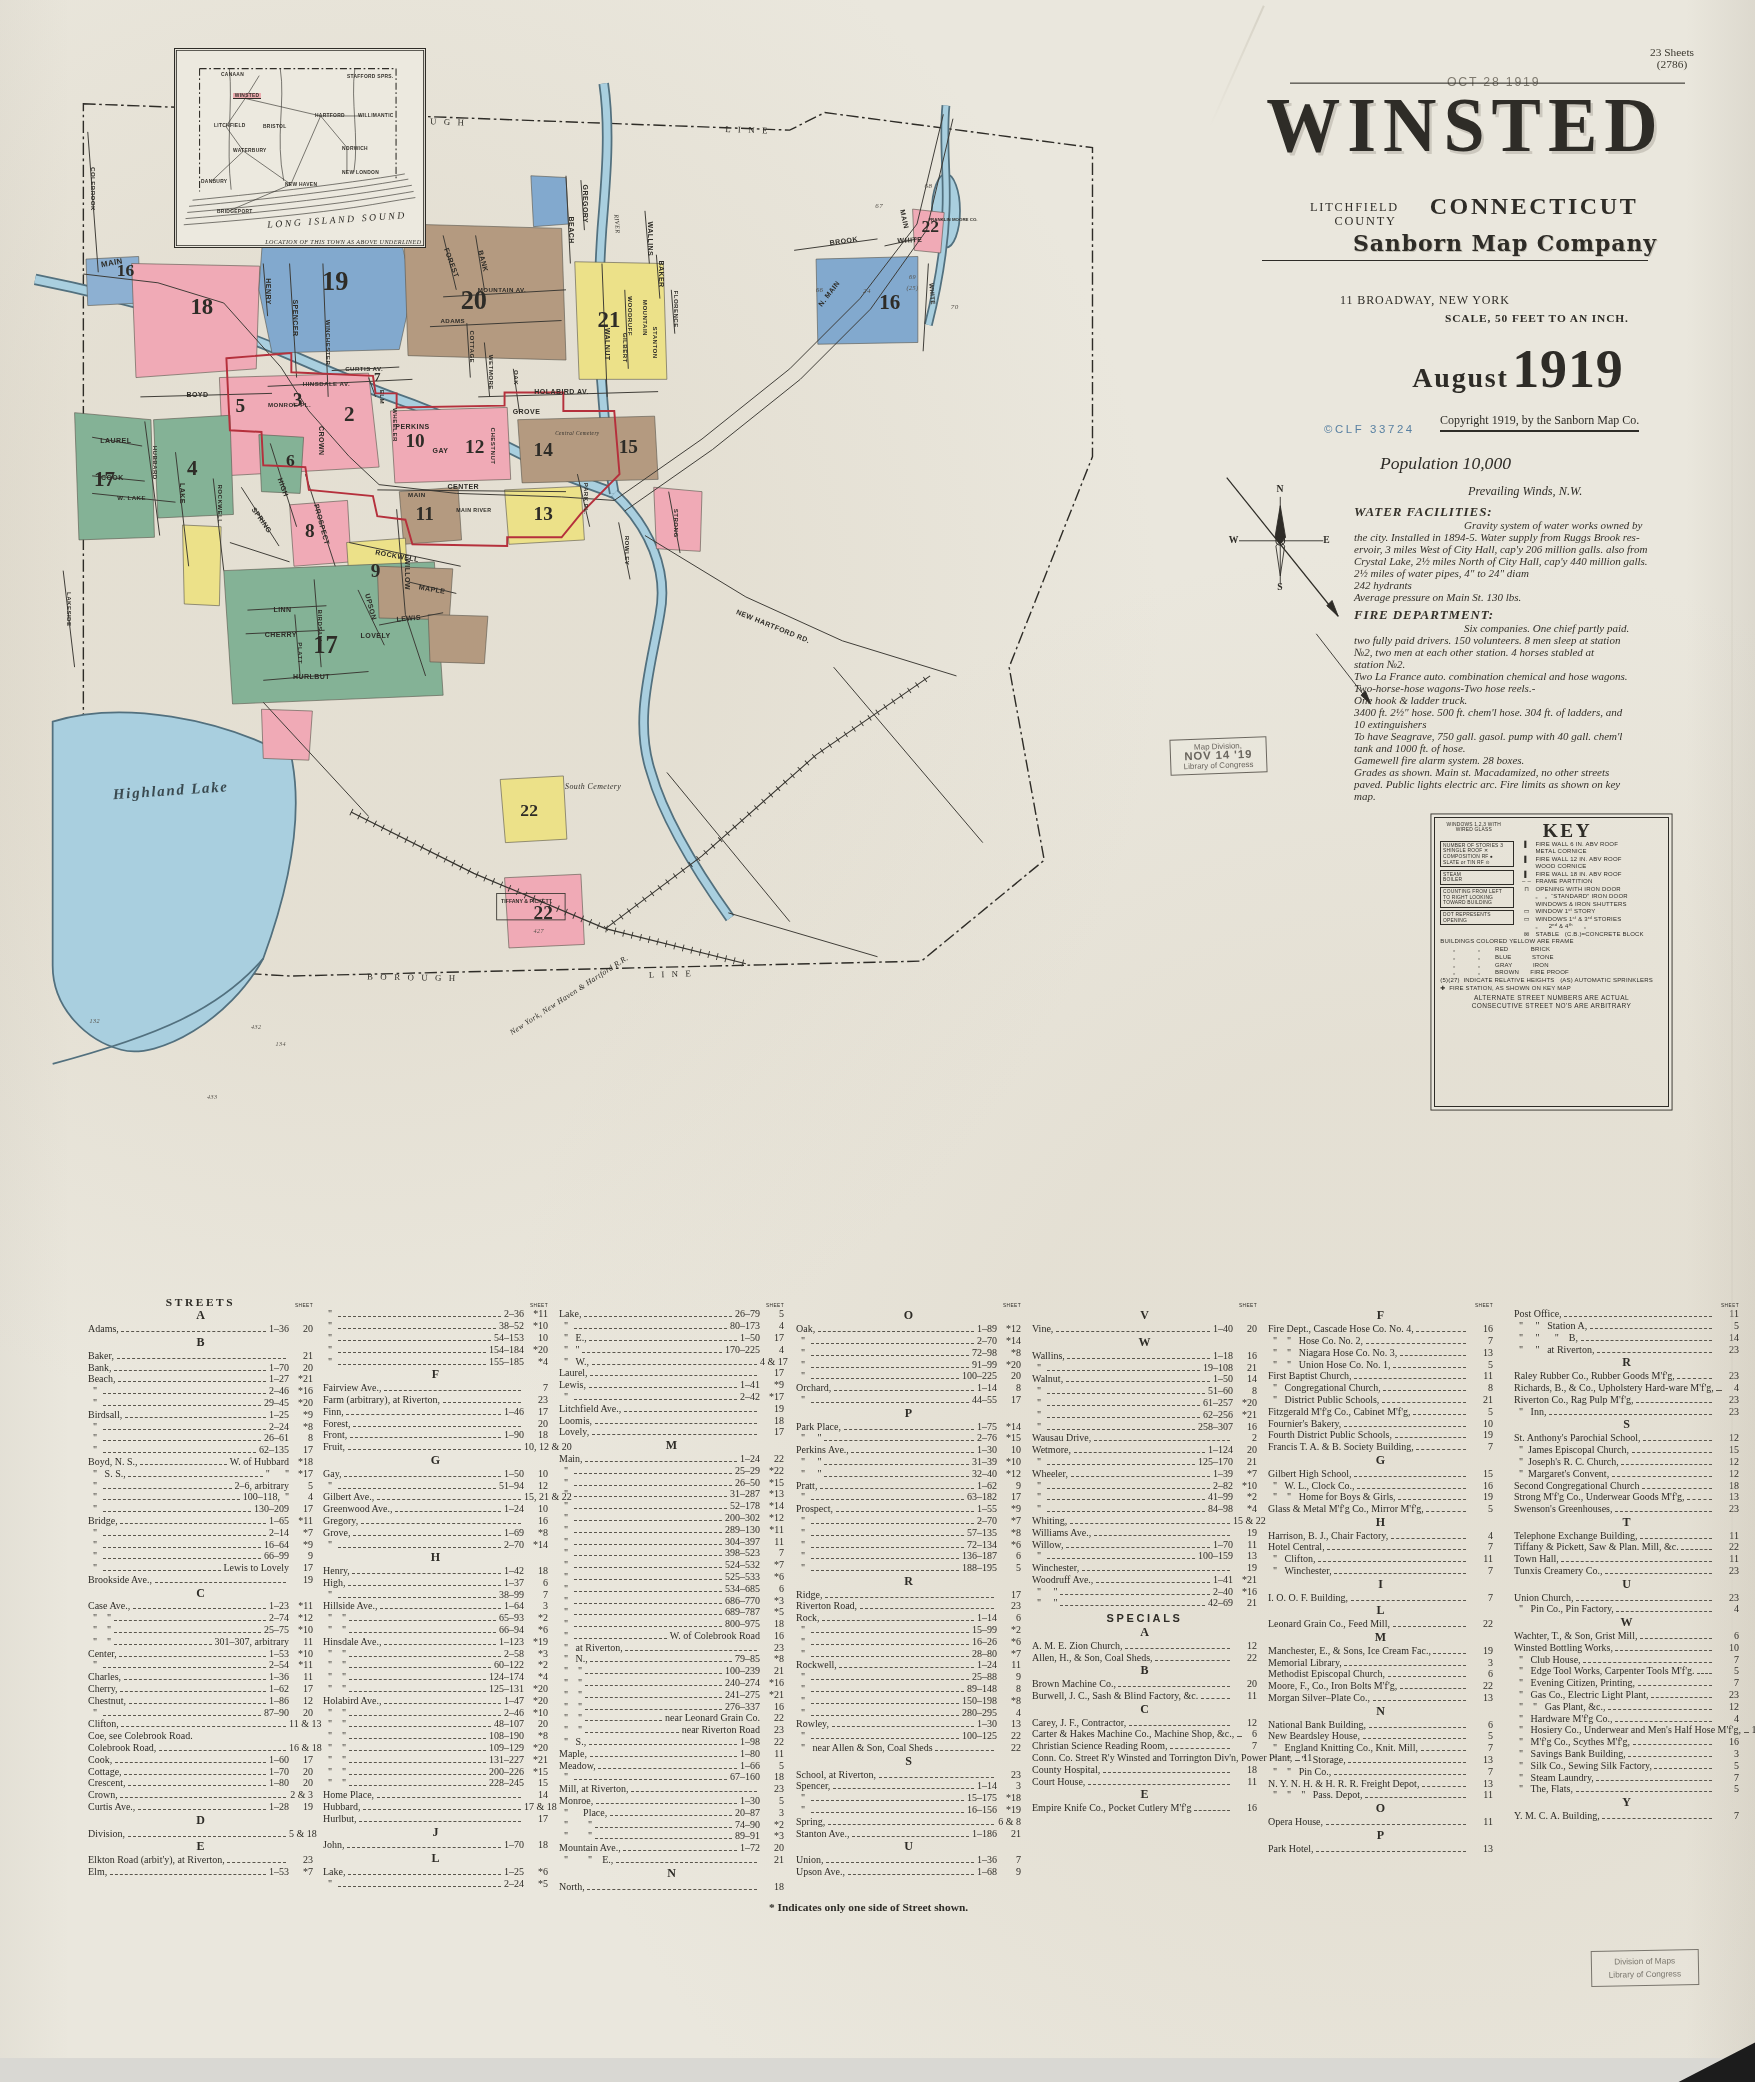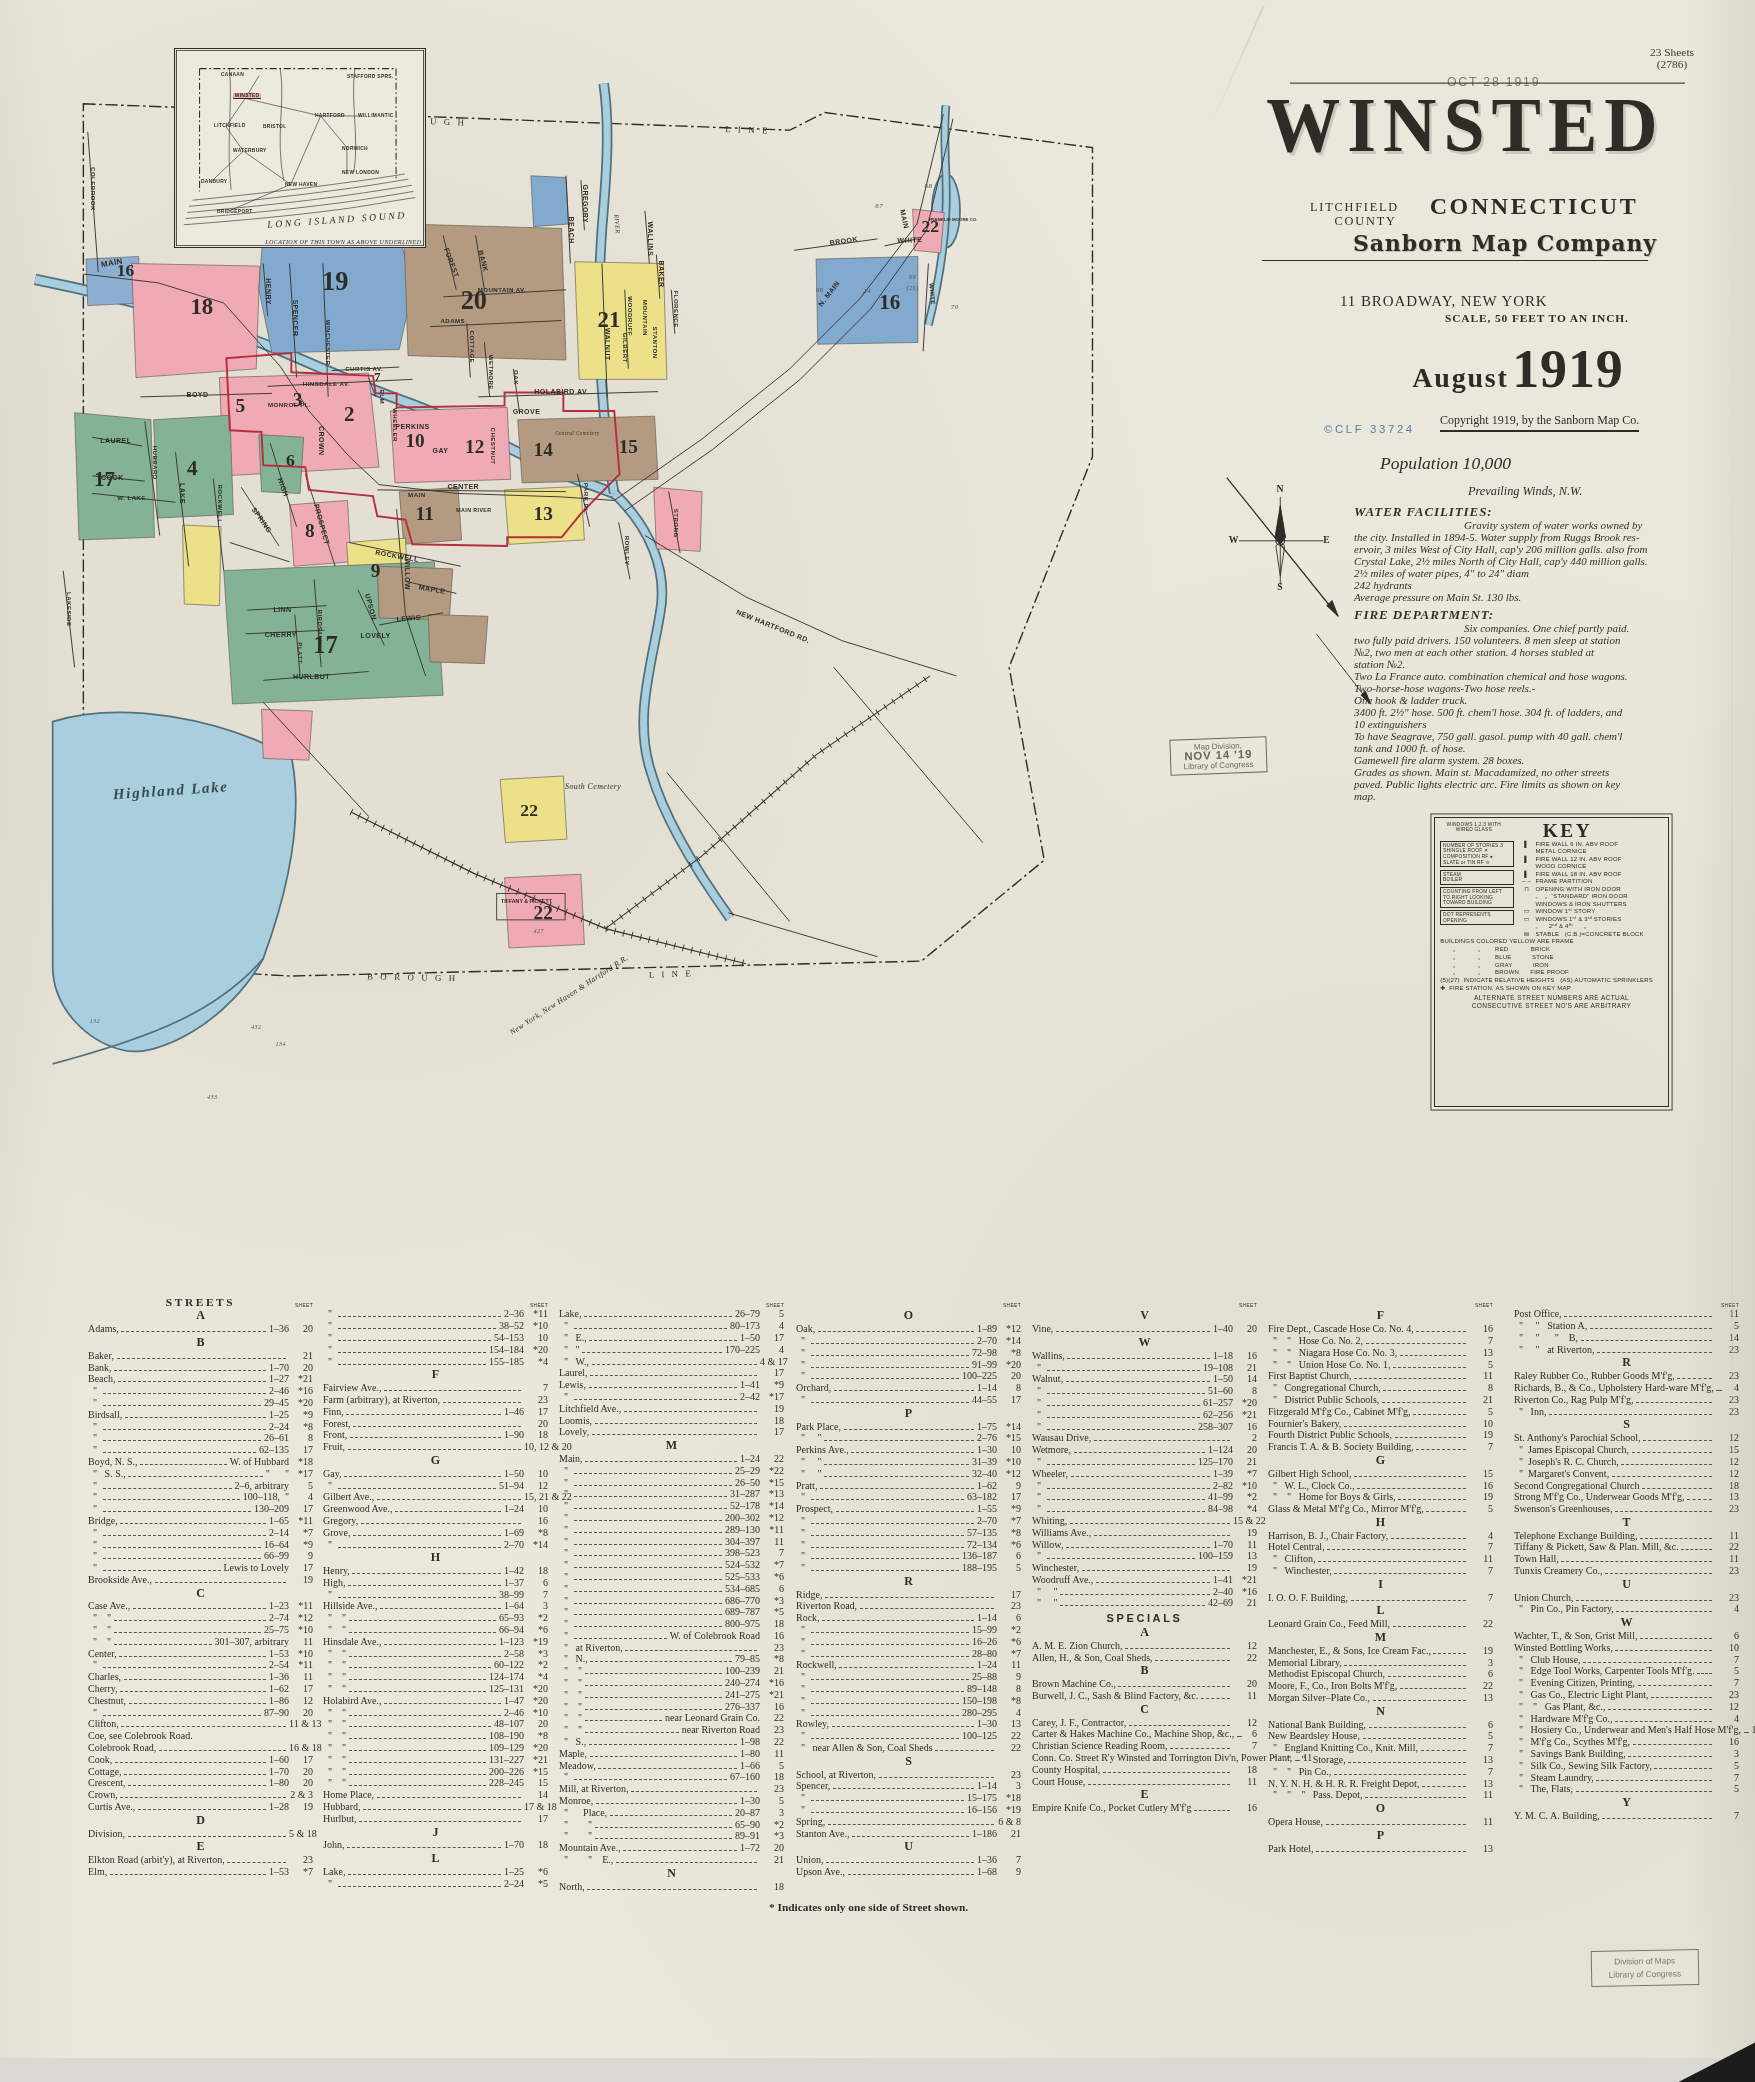--- a/index.html
+++ b/index.html
@@ -17,21 +17,21 @@
   .stamp-oct{left:1447px;top:75px;width:105px;font-family:"Liberation Sans",sans-serif;font-size:12.3px;letter-spacing:1.8px;color:#6c675c;opacity:.85;}
   .city-title{left:1255px;top:88px;width:421px;text-align:center;font-weight:bold;font-size:74px;letter-spacing:7px;line-height:1;
     text-shadow:2.6px 2.6px 0 rgba(70,62,48,.18);transform:scaleY(1.06);}
   .city-title:before{content:"";position:absolute;left:35px;right:-8.8px;top:-3.5px;border-top:1.8px solid #2e2c27;}
   .state-title{left:1420px;top:193px;width:228px;text-align:center;font-weight:bold;font-size:24px;letter-spacing:2.6px;}
   .county{left:1310px;top:200px;width:114px;font-size:12.3px;letter-spacing:1.8px;line-height:14px;}
   .county .l2{padding-left:24.6px;}
   .company{left:1315px;top:230px;width:342px;text-align:right;font-family:"DejaVu Serif",serif;font-weight:bold;font-size:22px;letter-spacing:0.9px;
     text-shadow:0.9px 0.9px 0 rgba(70,62,48,.25);}
   .company:after{content:"";position:absolute;left:-53px;right:8.8px;bottom:-5.3px;border-bottom:1.8px solid #2e2c27;}
-  .address{left:1340px;top:293px;font-size:15px;letter-spacing:0.9px;}
+  .address{left:1340px;top:293px;font-size:12px;letter-spacing:0.9px;}
   .scale{left:1445px;top:312px;font-size:11.4px;letter-spacing:0.9px;font-weight:bold;}
   .edition{left:1404px;top:338px;width:228px;text-align:center;font-weight:bold;white-space:nowrap;}
   .edition .mo{font-size:28px;letter-spacing:1.8px;}
   .edition .yr{font-size:54px;letter-spacing:0.9px;}
   .copyright{left:1440px;top:413px;font-size:12px;border-bottom:2.6px double #2e2c27;padding-bottom:1.8px;}
   .clf{left:1324px;top:423px;font-family:"Liberation Sans",sans-serif;font-size:11.4px;letter-spacing:2.6px;color:#3f6f98;opacity:.85;}
   .population{left:1380px;top:453px;font-style:italic;font-size:17.6px;}
   .winds{left:1468px;top:484px;font-style:italic;font-size:12.3px;}
   .facil{width:347px;font-style:italic;font-size:11px;line-height:12px;color:#34312a;}
   .facil .head{font-style:italic;font-weight:bold;font-size:13px;letter-spacing:0.9px;margin-bottom:0.9px;}
@@ -1275,21 +1275,21 @@
         </div>
         <div class="row">
           <span class="nm">  "      Place,</span>
           <span class="ld"></span>
           <span class="rg">20–87</span>
           <span class="sh">3</span>
         </div>
         <div class="row">
           <span class="nm">  "        "</span>
           <span class="ld"></span>
-          <span class="rg">65–90</span>
+          <span class="rg">74–90</span>
           <span class="sh">*2</span>
         </div>
         <div class="row">
           <span class="nm">  "        "</span>
           <span class="ld"></span>
           <span class="rg">89–91</span>
           <span class="sh">*3</span>
         </div>
         <div class="row">
           <span class="nm">Mountain Ave.,</span>

